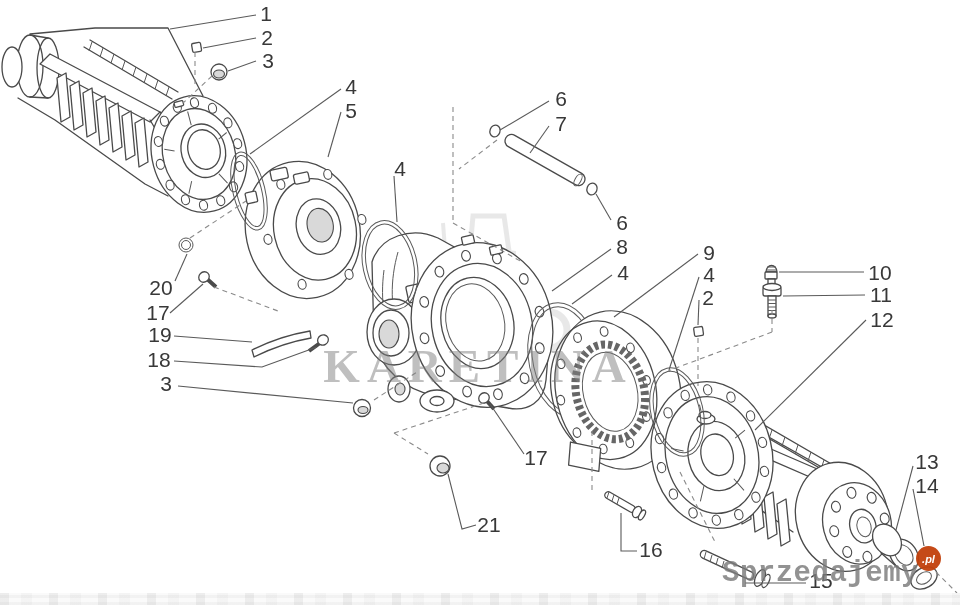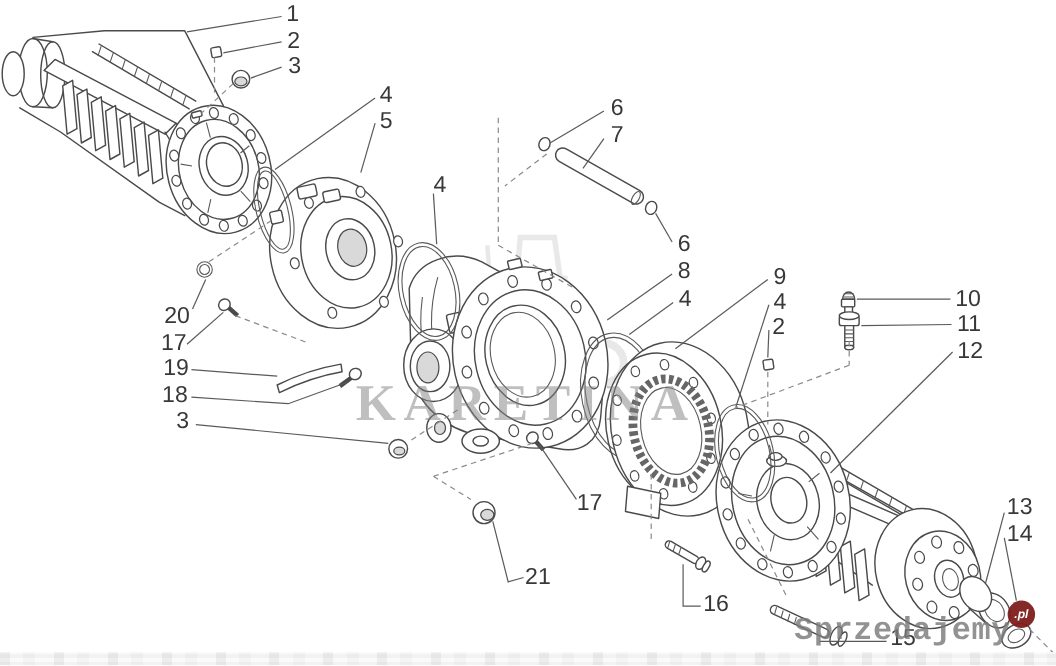--- a/index.html
+++ b/index.html
@@ -21,21 +21,21 @@
     font-family:"Liberation Serif",serif;font-weight:bold;font-size:47px;
     letter-spacing:7px;fill:#808080;opacity:.5;
   }
   #site-watermark{
     position:absolute;left:722px;top:557px;
     font-size:29px;font-weight:bold;letter-spacing:.5px;
     color:rgba(122,122,122,.82);white-space:nowrap;font-family:Liberation Mono, monospace;
   }
   #pl-badge{
     position:absolute;left:916px;top:546px;width:25px;height:25px;
-    border-radius:50%;background:#7f1d1d;opacity:.95;
+    border-radius:50%;background:#c2410c;opacity:.95;
     color:#ffffff;font-size:11px;font-weight:bold;font-style:italic;
     display:flex;align-items:center;justify-content:center;
   }
   #pixel-strip{
     position:absolute;left:0;top:593px;width:960px;height:12px;
     background-image:
       repeating-linear-gradient(90deg, rgba(0,0,0,.05) 0 9px, rgba(0,0,0,0) 9px 21px, rgba(0,0,0,.025) 21px 32px, rgba(0,0,0,0) 32px 49px),
       repeating-linear-gradient(0deg, rgba(0,0,0,.03) 0 3px, rgba(0,0,0,0) 3px 7px);
     background-color:#fafafa;
   }

